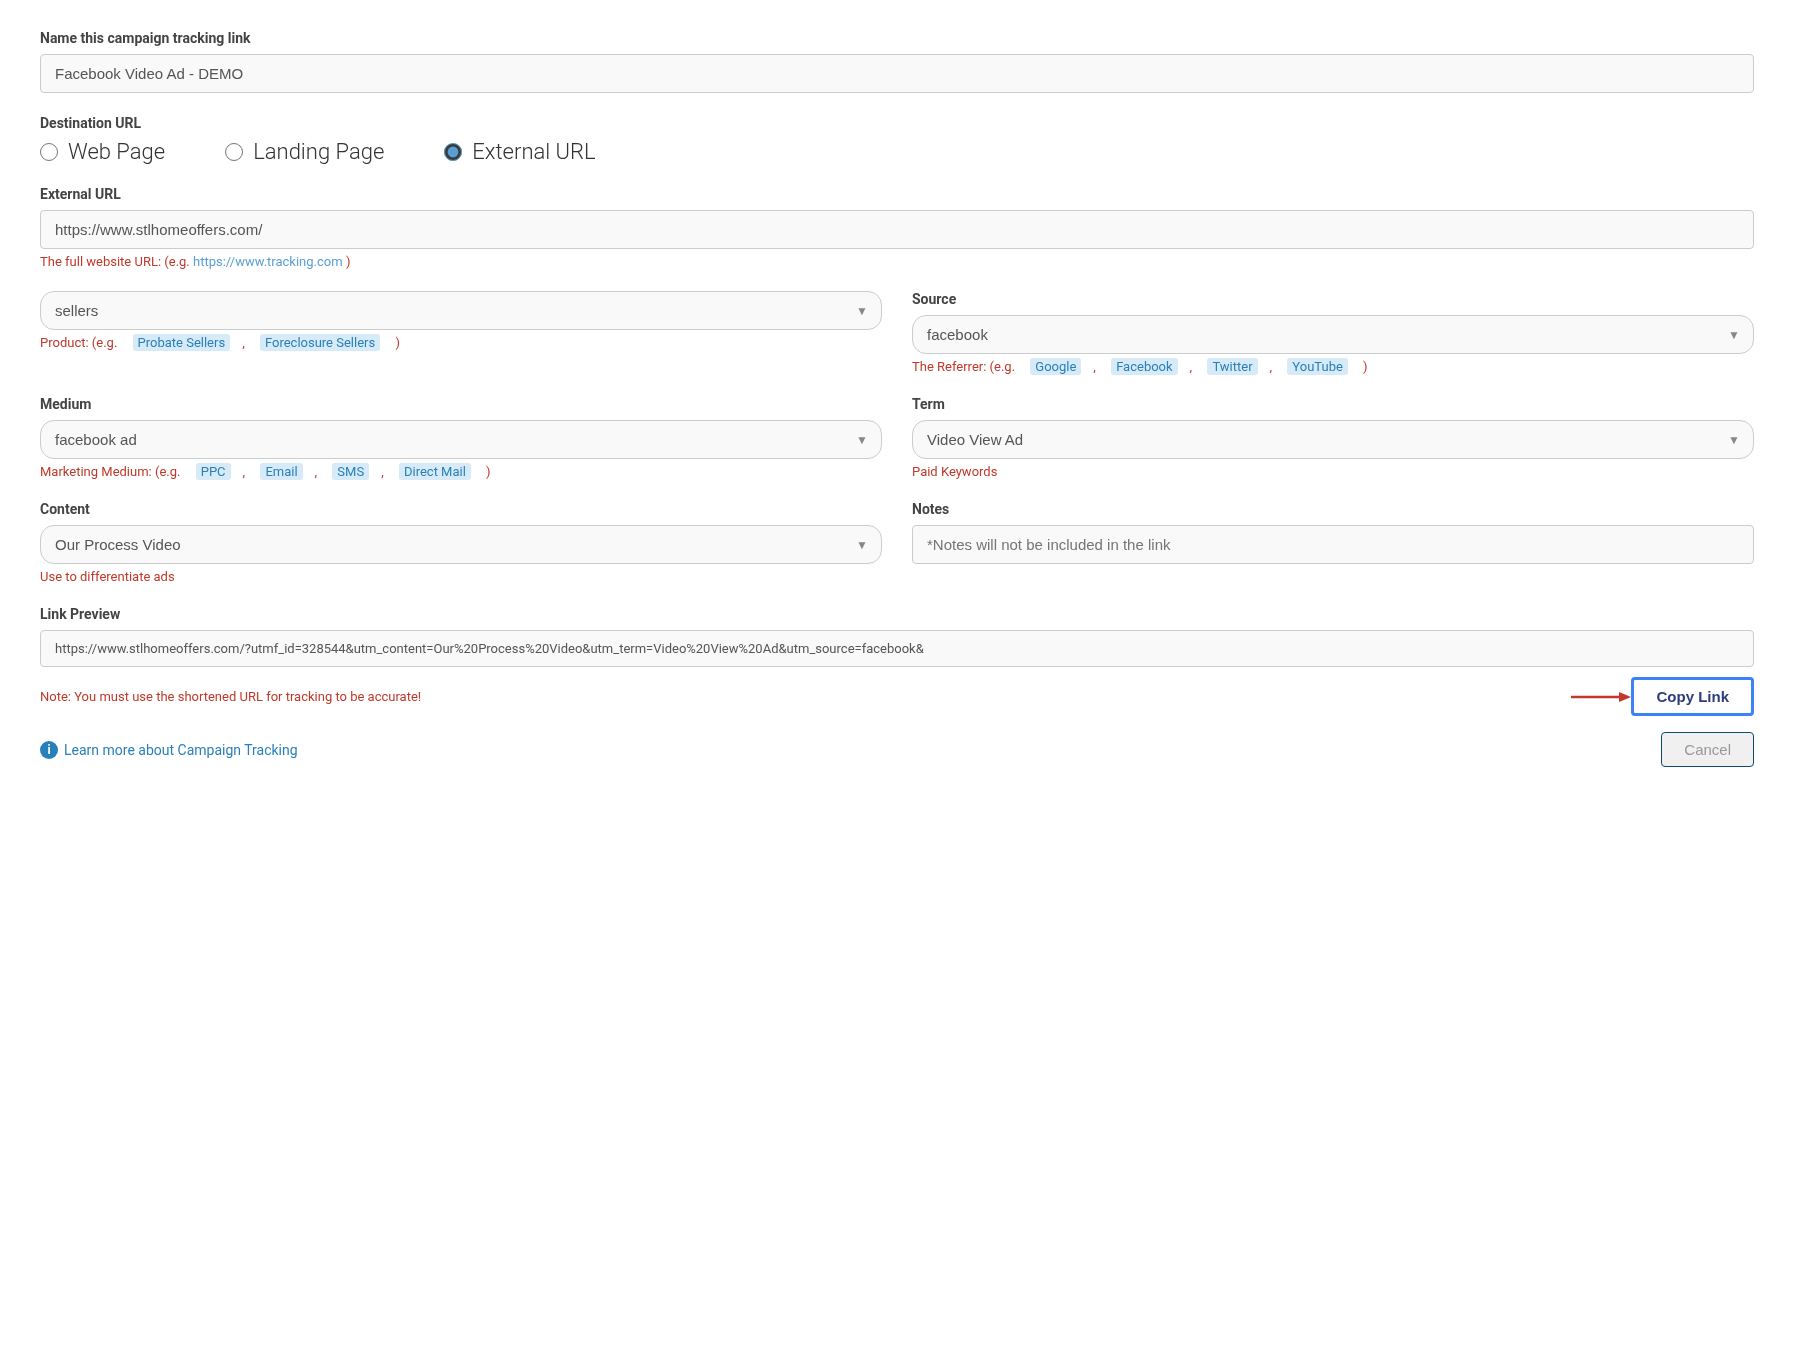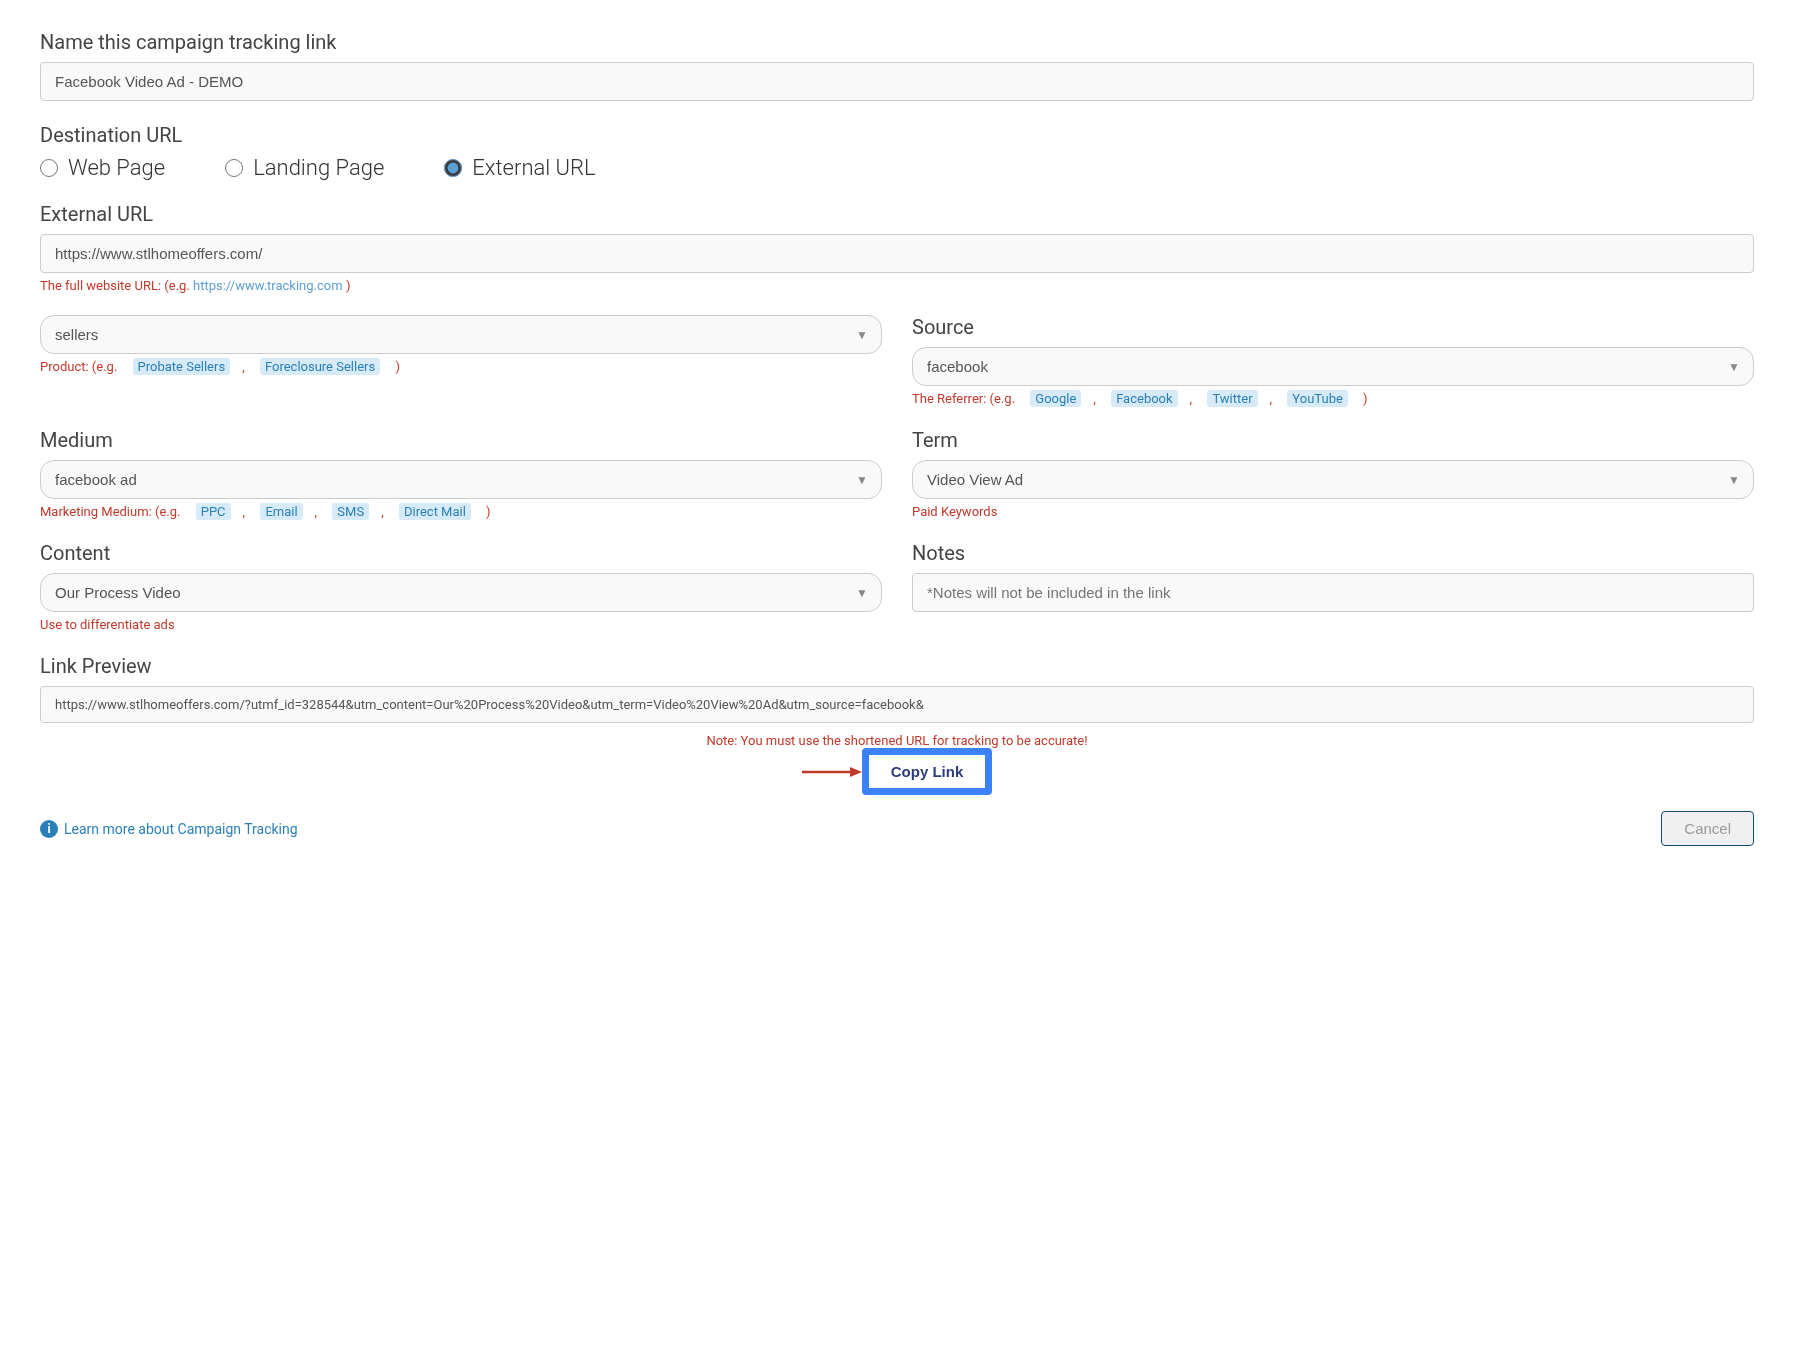--- a/index.html
+++ b/index.html
@@ -8,24 +8,24 @@
       background: #fff;
       color: #333;
       font-size: 15px;
     }
     .container {
       max-width: 1794px;
       padding: 30px 40px 40px 40px;
       background: #fff;
     }
     .field-label {
-      font-size: 20px;
+      font-size: 14px;
       color: #444;
       margin-bottom: 8px;
-      font-weight: 400;
+      font-weight: 700;
     }
     .text-input {
       width: 100%;
       border: 1px solid #ccc;
       border-radius: 4px;
       padding: 10px 14px;
       font-size: 15px;
       color: #555;
       background: #f9f9f9;
       outline: none;
@@ -117,28 +117,27 @@
       font-size: 13px;
       color: #555;
       word-break: break-all;
       margin-bottom: 10px;
     }
     .copy-link-row {
       display: flex;
       align-items: center;
       justify-content: space-between;
       margin-bottom: 16px;
-      flex-direction: column;
     }
     .note-text {
       font-size: 13px;
       color: #c0392b;
     }
     .copy-link-btn {
-      border: 7px solid #3b82f6;
+      border: 3px solid #3b82f6;
       background: #fff;
       color: #2c3e7a;
       font-size: 15px;
       font-weight: 600;
       padding: 8px 22px;
       border-radius: 4px;
       cursor: pointer;
       position: relative;
     }
     .arrow-svg {

